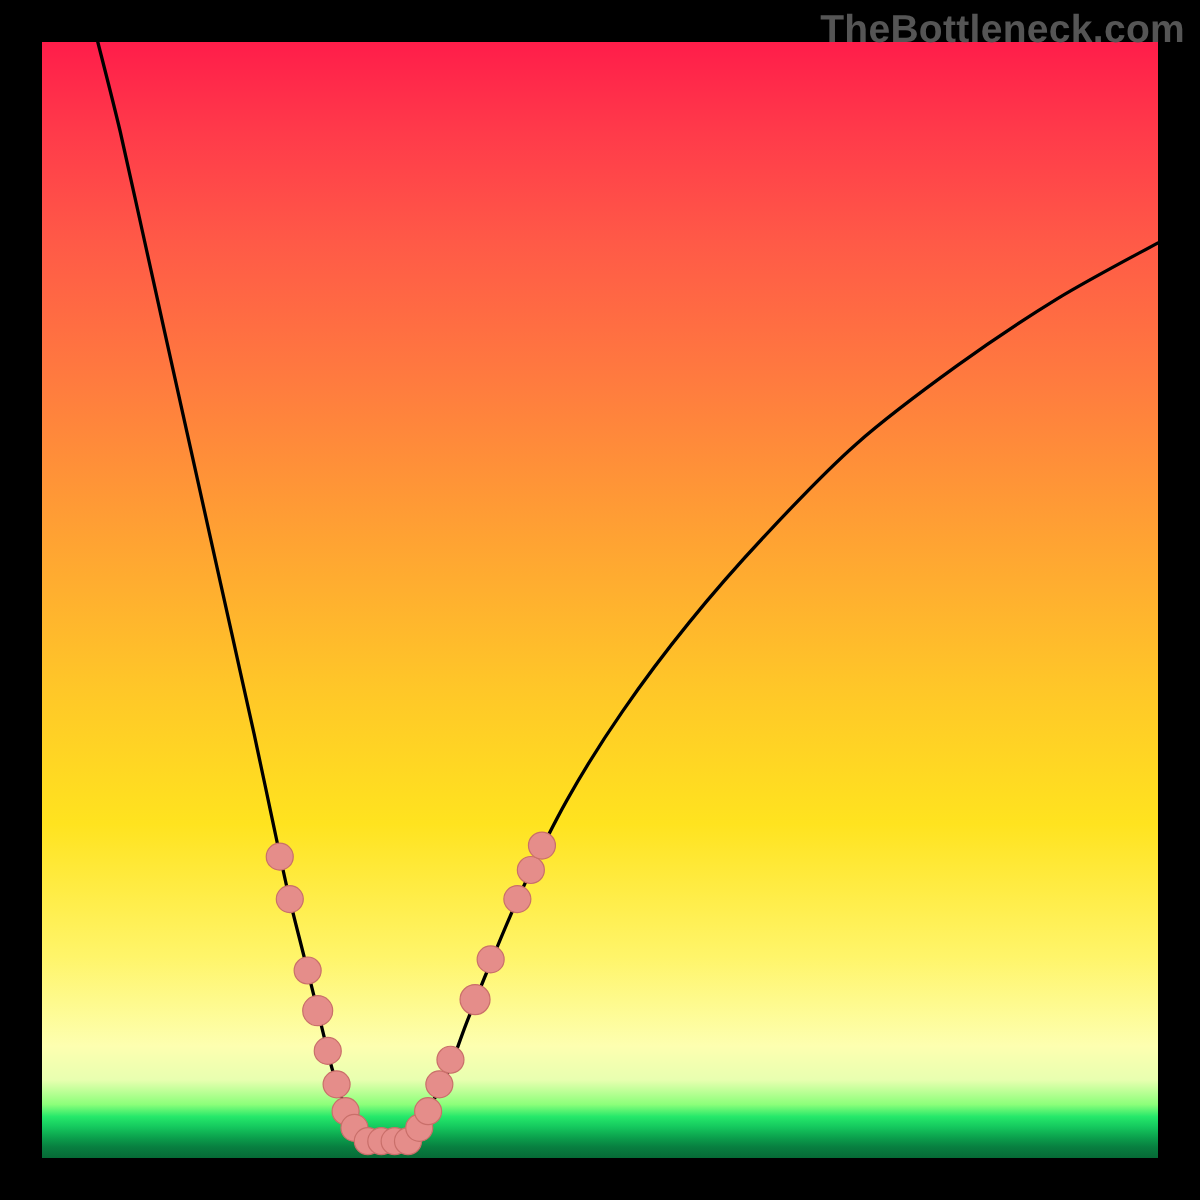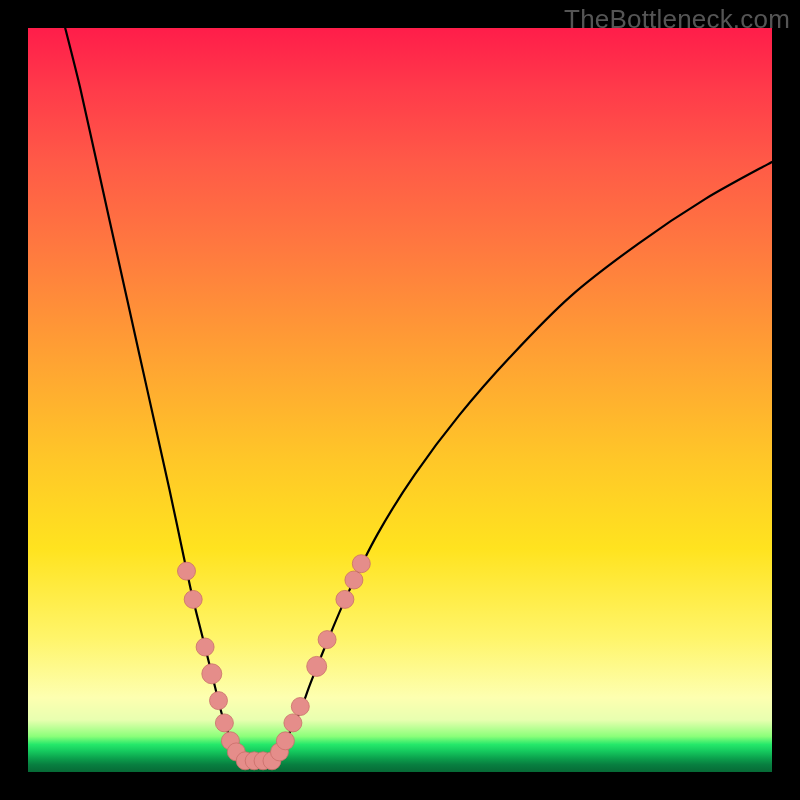--- a/index.html
+++ b/index.html
@@ -45,21 +45,21 @@
       #066a36 100%
     );
   }
   .watermark {
     position: absolute;
     top: 4px;
     right: 10px;
     color: #555;
     font-size: 26px;
     letter-spacing: 0.2px;
-    font-weight: 400;
+    font-weight: 700;
     user-select: none;
   }
   svg.overlay {
     position: absolute;
     top: 0;
     left: 0;
   }
   .curve {
     fill: none;
     stroke: #000;

